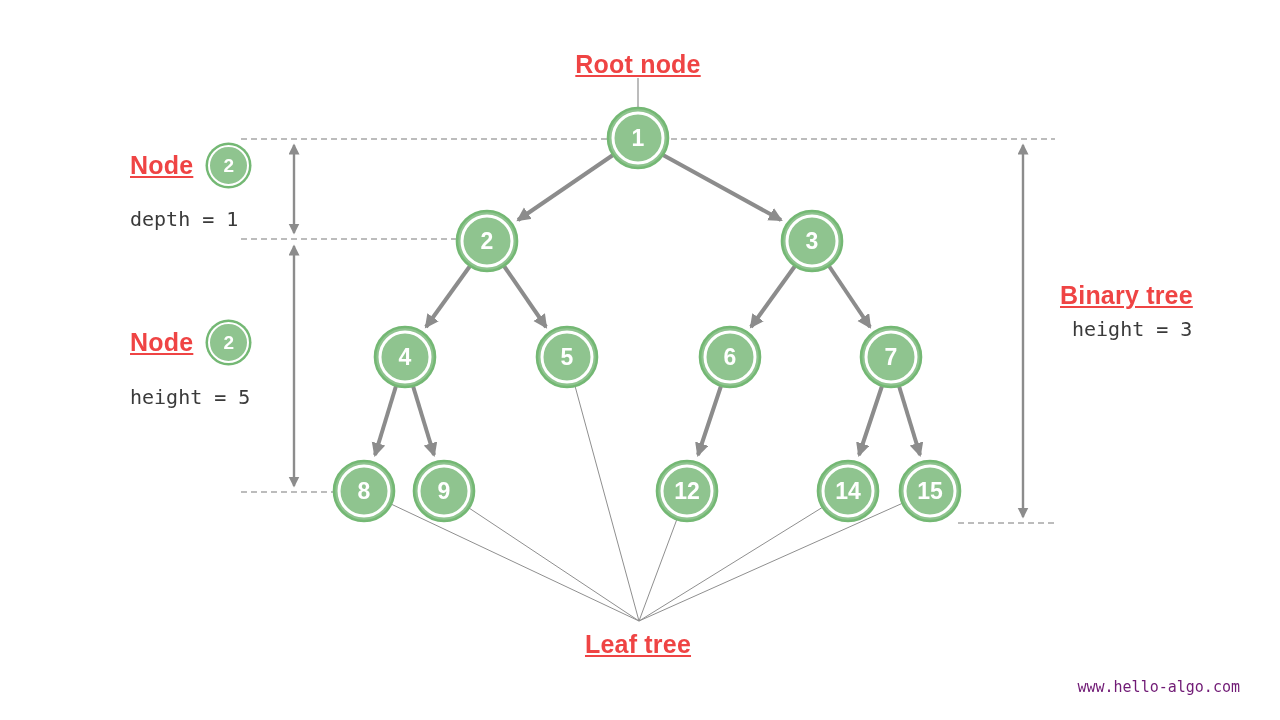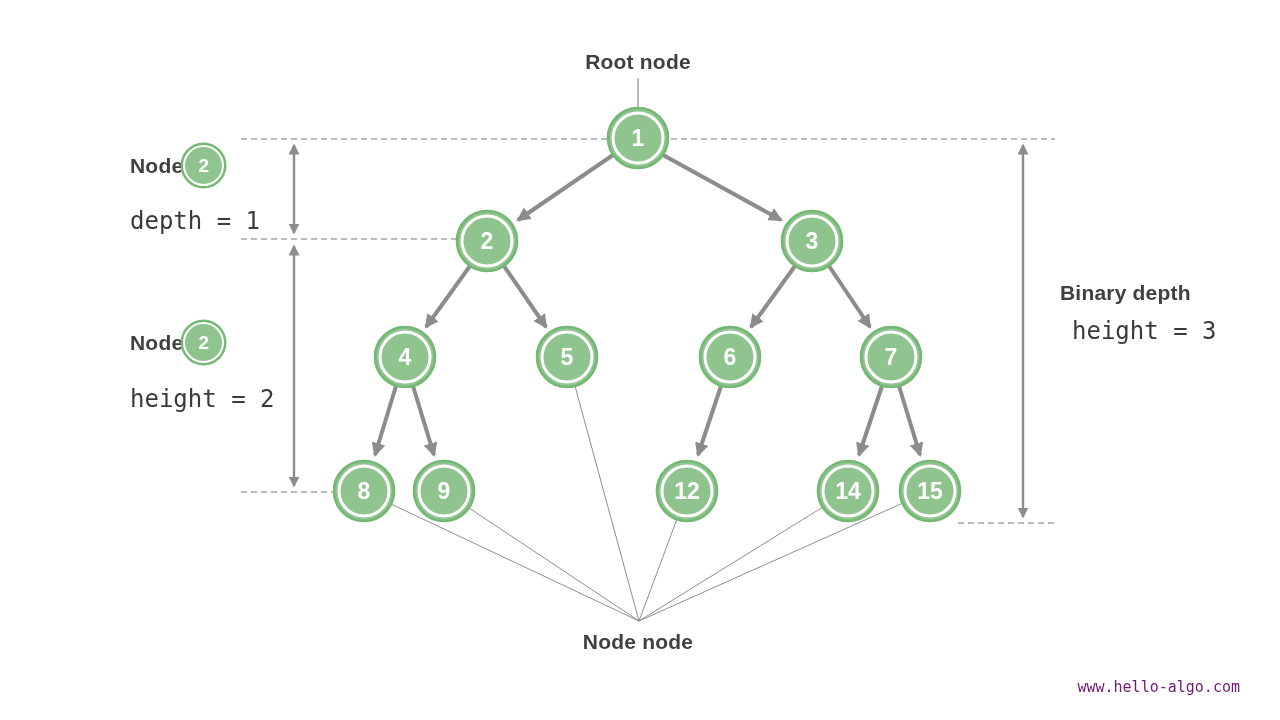--- a/index.html
+++ b/index.html
@@ -19,35 +19,37 @@
     position: absolute;
     left: 0;
     top: 0;
   }
   .overlay {
     position: absolute;
     white-space: nowrap;
   }
   .bold-label {
     font-weight: bold;
-    font-size: 21px;
-    color: #404040;
+    font-size: 25px;
+    color: #ef4444;
     letter-spacing: 0.2px;
+    text-decoration: underline;
   }
   .mono-label {
     font-family: "DejaVu Sans Mono", monospace;
-    font-size: 24px;
+    font-size: 20px;
     color: #3a3a3a;
   }
   .centered {
     transform: translateX(-50%);
   }
   .node-legend {
     display: flex;
     align-items: center;
+    gap: 15px;
     justify-content: center;
   }
   .badge {
     width: 37px;
     height: 37px;
     border-radius: 50%;
     background: #8fc48f;
     border: 2.5px solid #ffffff;
     box-shadow: 0 0 0 2.5px #74b874;
     color: #ffffff;
@@ -185,32 +187,32 @@
       <g>
         <circle cx="930" cy="491" r="30" fill="#8fc48f" stroke="#74b874" stroke-width="2.6"></circle>
         <circle cx="930" cy="491" r="25" fill="none" stroke="#ffffff" stroke-width="3"></circle>
         <text class="tree-node-value" x="930" y="499">15</text>
       </g>
     </g>
   </svg>
 
   <div class="overlay bold-label centered" style="left:638px; top:50px;">Root node</div>
 
-  <div class="overlay bold-label centered" style="left:638px; top:630px;">Node node</div>
+  <div class="overlay bold-label centered" style="left:638px; top:630px;">Leaf tree</div>
 
   <div class="overlay node-legend" style="left:130px; top:145px;">
     <span class="bold-label">Node</span>
     <span class="badge">2</span>
   </div>
   <div class="overlay mono-label" style="left:130px; top:207px;">depth = 1</div>
 
   <div class="overlay node-legend" style="left:130px; top:322px;">
     <span class="bold-label">Node</span>
     <span class="badge">2</span>
   </div>
-  <div class="overlay mono-label" style="left:130px; top:385px;">height = 2</div>
-
-  <div class="overlay bold-label" style="left:1060px; top:281px;">Binary depth</div>
+  <div class="overlay mono-label" style="left:130px; top:385px;">height = 5</div>
+
+  <div class="overlay bold-label" style="left:1060px; top:281px;">Binary tree</div>
   <div class="overlay mono-label" style="left:1060px; top:317px;margin-left:12px;">height = 3</div>
 
   <div class="overlay watermark" style="right:40px; top:678px;">www.hello-algo.com</div>
 
 </div>
 
 </body></html>

